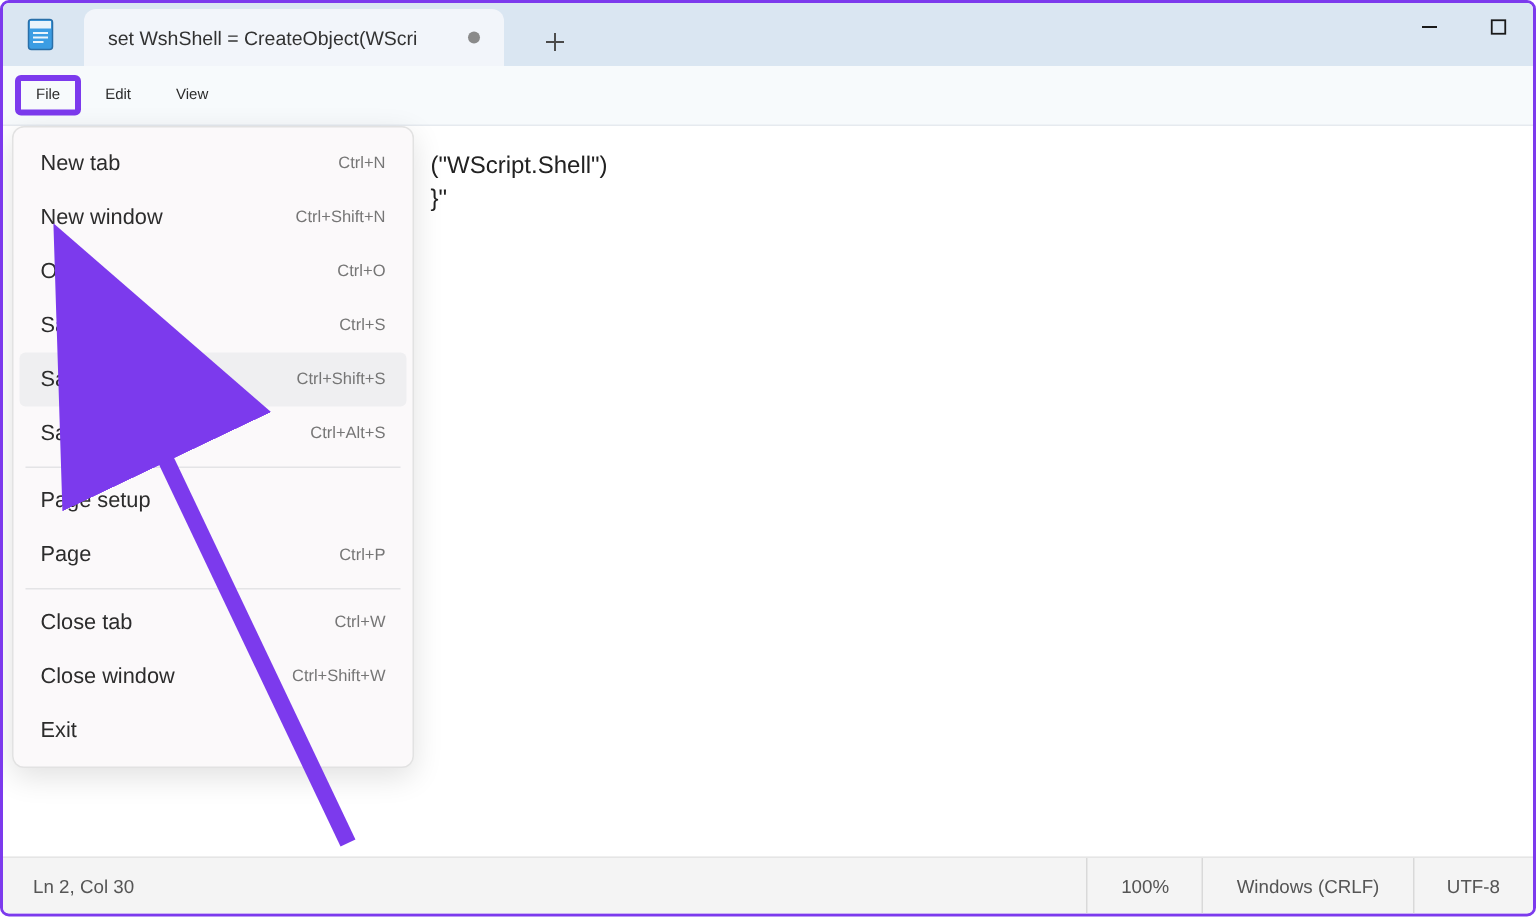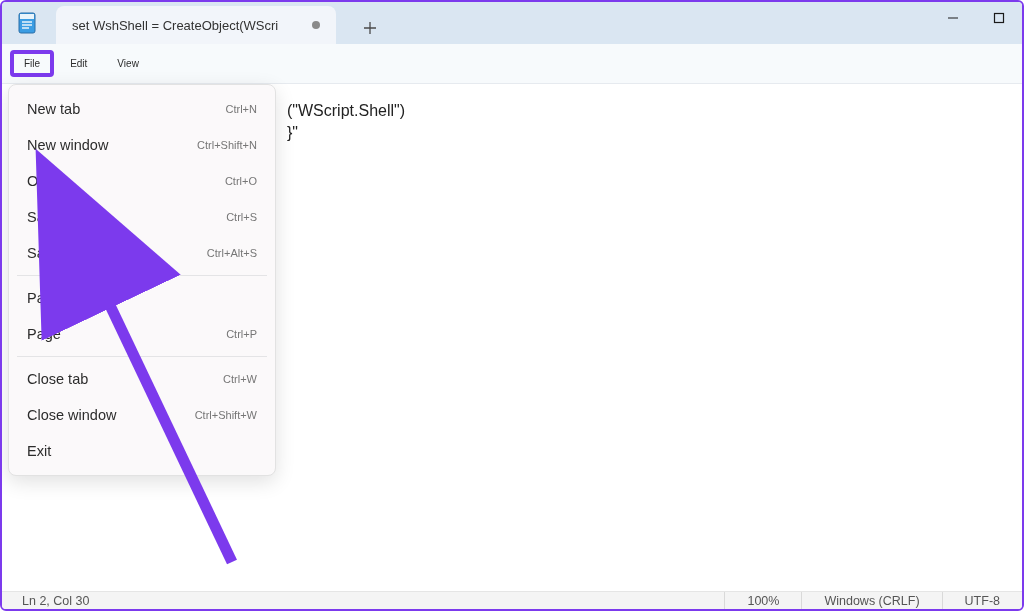--- a/index.html
+++ b/index.html
@@ -25,21 +25,21 @@
     .editor { position: absolute; top: 82px; left: 0; right: 0; bottom: 30px; background: #ffffff; font-family: Consolas, "Courier New", monospace; font-size: 16px; color: #222; padding: 18px 22px; white-space: pre; }
 
     
     .dropdown { position: absolute; top: 82px; left: 6px; width: 268px; background: #fbf9fa; border: 1px solid #e2e2e2; border-radius: 8px; box-shadow: 0 6px 20px rgba(0,0,0,0.12); padding: 6px 4px; z-index: 20; }
     .dropdown-item { display: flex; justify-content: space-between; align-items: center; padding: 10px 14px; font-size: 14.5px; color: #2c2c2c; cursor: pointer; border-radius: 4px; }
     .dropdown-item.hovered { background: #efeff1; }
     .dropdown-item .shortcut { font-size: 11px; color: #767676; }
     .dropdown-sep { height: 1px; background: #e4e4e6; margin: 4px 4px; }
 
     
-    .statusbar { position: absolute; left: 0; right: 0; bottom: 0; height: 18px; background: #f4f4f4; border-top: 1px solid #e5e5e5; display: flex; align-items: center; font-size: 12.5px; color: #555; }
+    .statusbar { position: absolute; left: 0; right: 0; bottom: 0; height: 38px; background: #f4f4f4; border-top: 1px solid #e5e5e5; display: flex; align-items: center; font-size: 12.5px; color: #555; }
     .statusbar .left { padding-left: 20px; flex: 1; }
     .statusbar .cell { padding: 0 22px; border-left: 1px solid #d9d9d9; height: 100%; display: flex; align-items: center; }
 
     
     .arrow-layer { position: absolute; top: 0; left: 0; pointer-events: none; z-index: 30; }
   </style>
 </head>
 <body>
 
 <div class="titlebar">
@@ -99,20 +99,24 @@
       <span class="shortcut">Ctrl+Shift+N</span>
     </div>
     <div class="dropdown-item">
       <span>Open</span>
       <span class="shortcut">Ctrl+O</span>
     </div>
     <div class="dropdown-item">
       <span>Save</span>
       <span class="shortcut">Ctrl+S</span>
     </div>
+    <div class="dropdown-item hovered">
+      <span>Save as</span>
+      <span class="shortcut">Ctrl+Shift+S</span>
+    </div>
     <div class="dropdown-item">
       <span>Save all</span>
       <span class="shortcut">Ctrl+Alt+S</span>
     </div>
     <div class="dropdown-sep"></div>
     <div class="dropdown-item">
       <span>Page setup</span>
     </div>
     <div class="dropdown-item">
       <span>Page</span>

